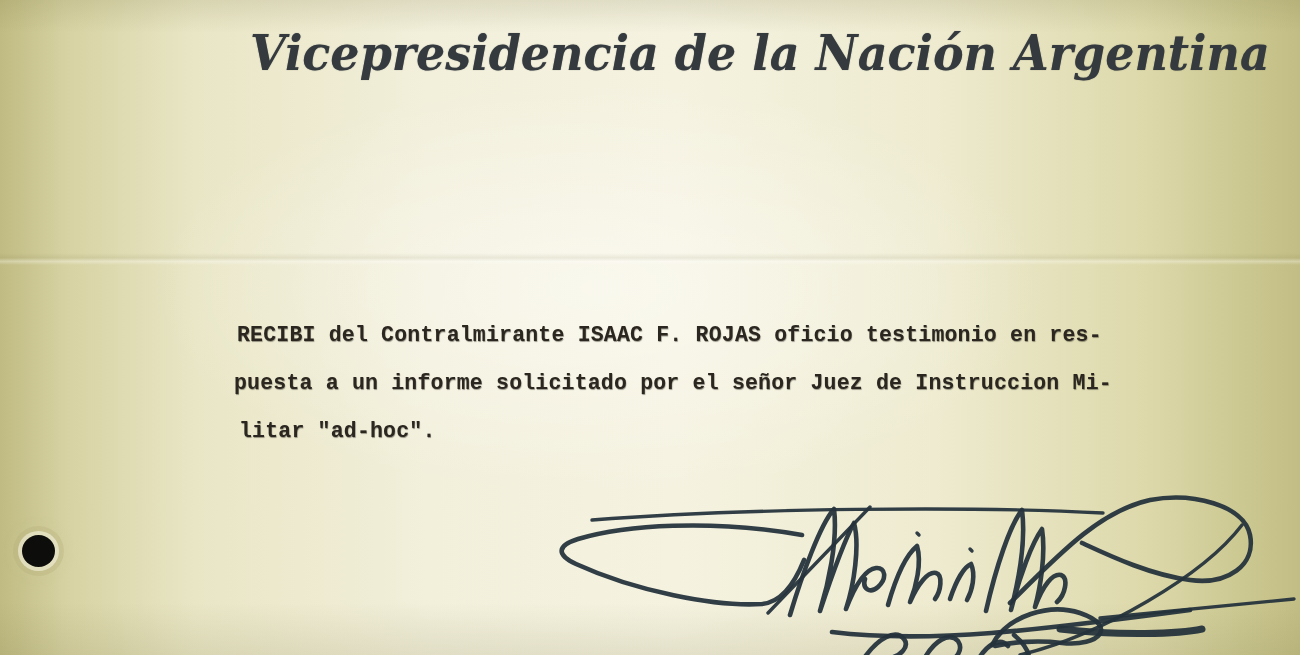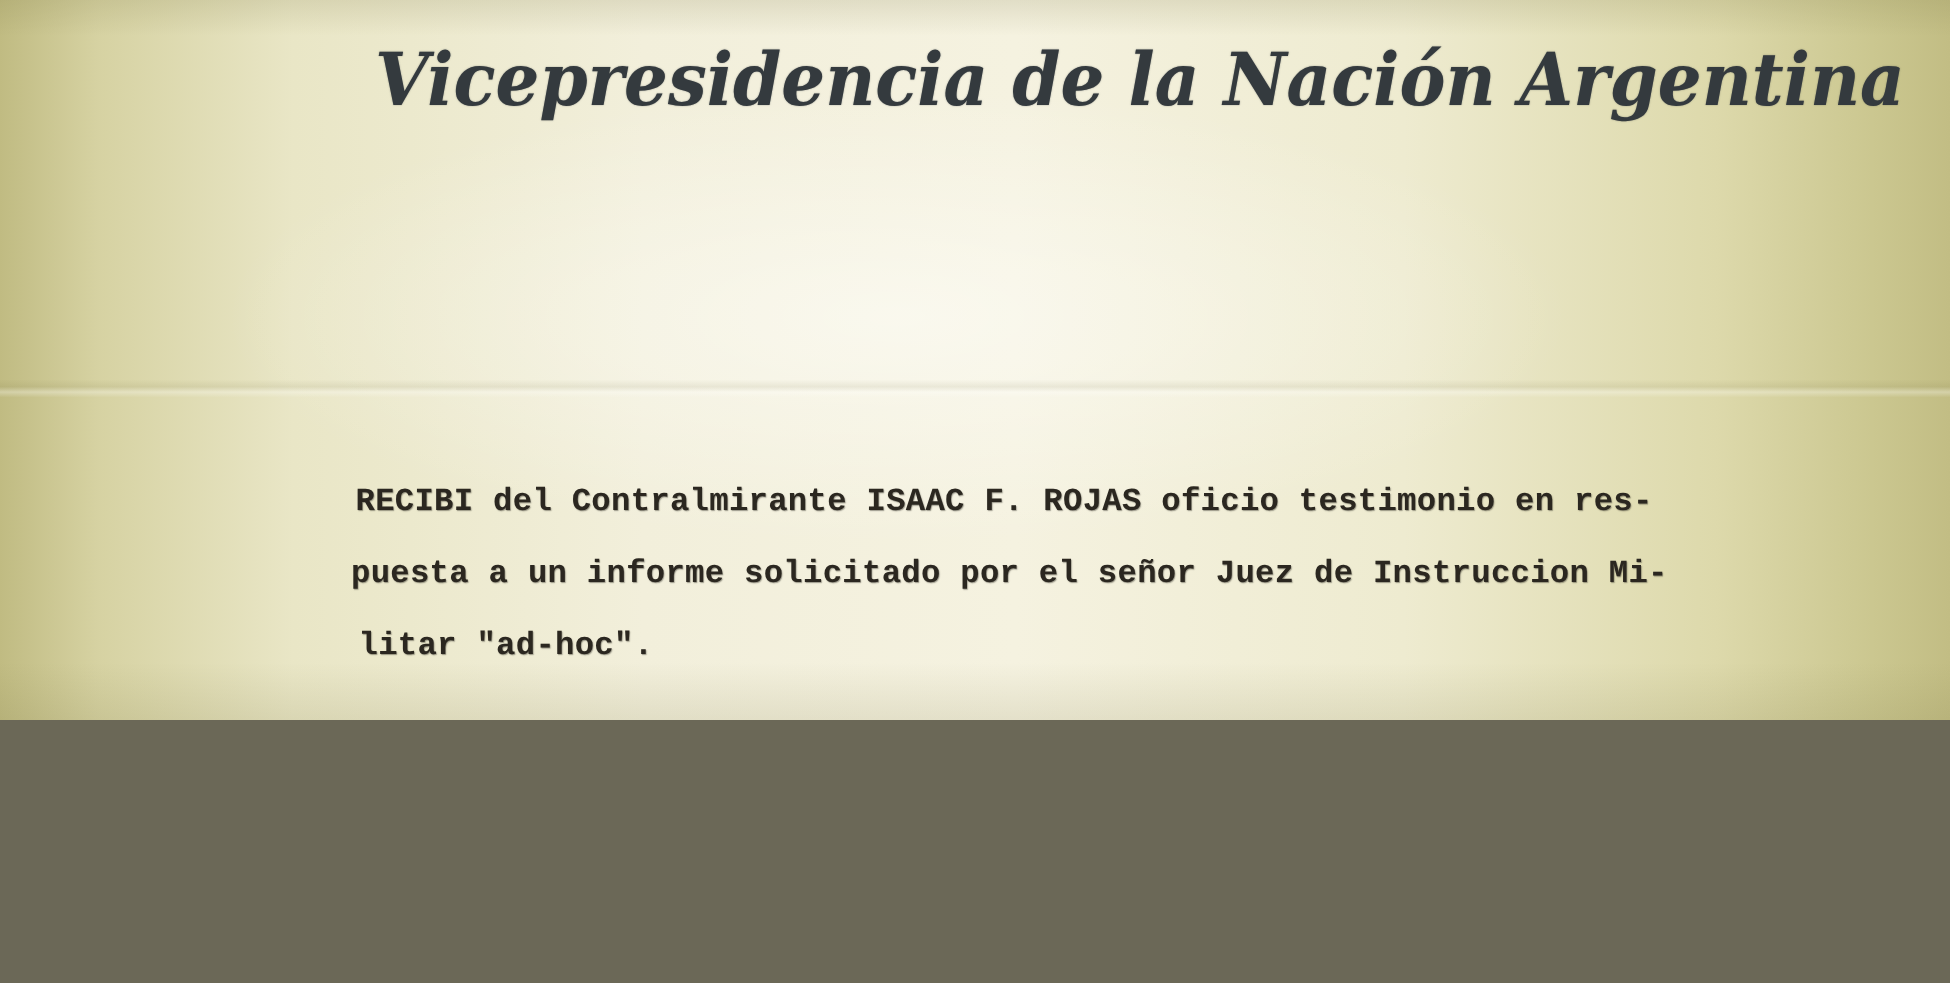--- a/index.html
+++ b/index.html
@@ -1,18 +1,18 @@
 <!DOCTYPE html>
 <html><head>
 <meta charset="utf-8">
 <style>
   html,body{margin:0;padding:0;background:#6b6857;}
   .page{
     position:relative;
-    width:1300px;height:480px;
+    width:1300px;height:655px;
     overflow:hidden;
     background:
       linear-gradient(180deg, rgba(122,117,66,0.16) 0%, rgba(122,117,66,0) 5%, rgba(122,117,66,0) 92%, rgba(122,117,66,0.14) 100%),
       radial-gradient(ellipse 48% 44% at 46% 44%, rgba(255,255,252,0.52), rgba(255,255,252,0) 72%),
       linear-gradient(90deg, #c0bb82 0%, #d6d2a2 5%, #e9e6c6 15%, #f2efdb 33%, #f5f2e0 52%, #eeebd0 72%, #ddd9ab 88%, #cbc790 96%, #c2bd84 100%);
     font-family:"Liberation Sans", sans-serif;
   }
 
   
   .crease{

